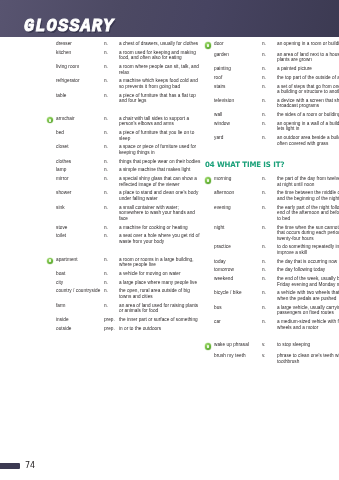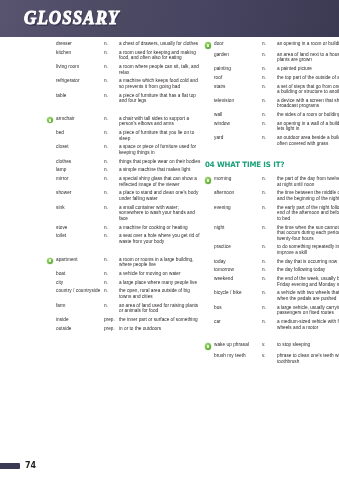--- a/index.html
+++ b/index.html
@@ -20,31 +20,31 @@
   .banner {
     position: absolute;
     top: 0; left: 0;
     width: 339px;
     height: 37px;
     background: linear-gradient(105deg, #585470 0%, #4c4963 35%, #474461 60%, #3c3a52 100%);
   }
   .banner-title {
     position: absolute;
     left: 24px;
-    top: 9px;
+    top: 17px;
     font-size: 17px;
     font-weight: bold;
     font-style: italic;
     letter-spacing: 1.1px;
     color: #ffffff;
     -webkit-text-stroke: 0.9px #ffffff;
     text-shadow:
       1.4px 1.4px 0 #3a3850,
       -0.4px -0.4px 0 #2f2d43;
-    font-family: Liberation Serif, serif;
+    font-family: Liberation Mono, monospace;
     transform: scaleY(1.05);
   }
 
   
   .page {
     position: absolute;
     top: 41px;
     left: 0;
     width: 339px;
     height: 400px;
@@ -132,21 +132,21 @@
   }
   .footer-bar {
     width: 20px;
     height: 6px;
     background: #3c3a52;
     border-radius: 0 1px 1px 0;
   }
   .folio {
     margin-left: 5px;
     font-size: 8px;
-    font-weight: bold;
+    font-weight: normal;
     color: #231f20;
     font-family: "DejaVu Sans", sans-serif;
   }
 </style>
 </head>
 <body>
 
 <div class="banner">
   <div class="banner-title">GLOSSARY</div>
 </div>

